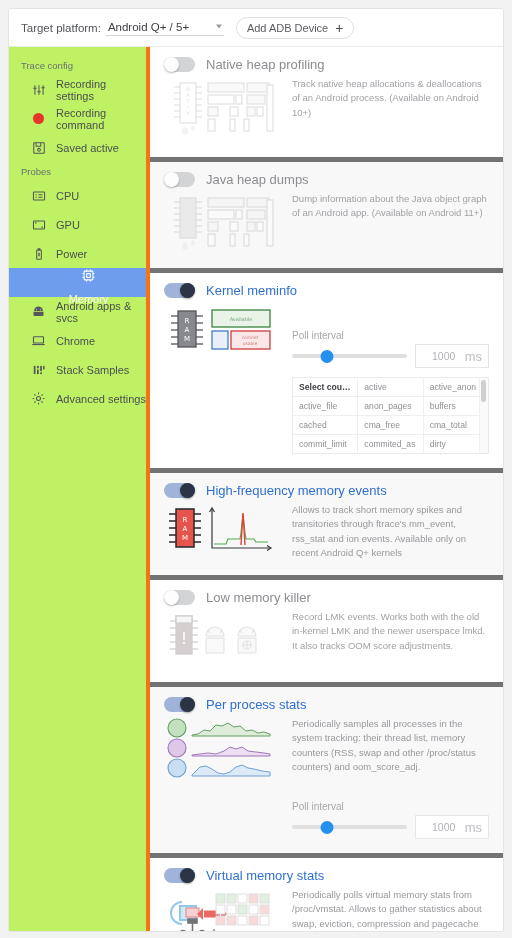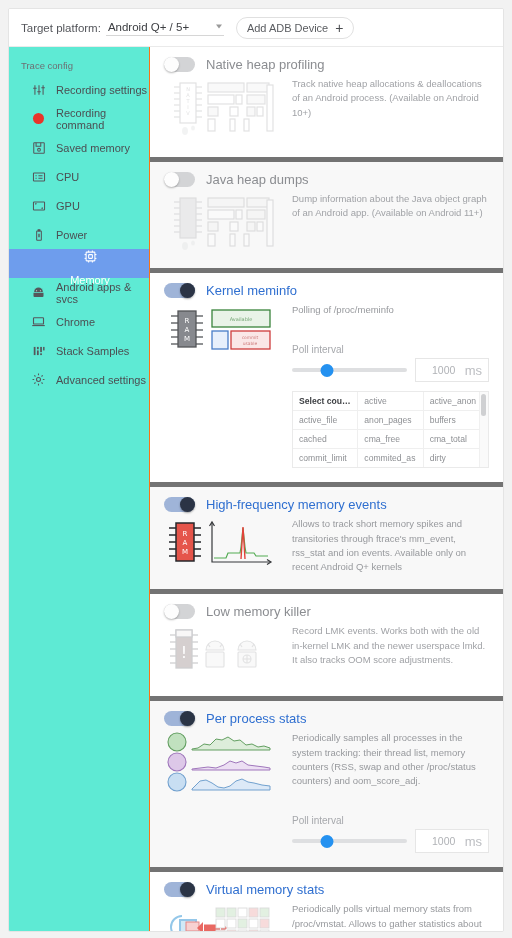--- a/index.html
+++ b/index.html
@@ -79,22 +79,22 @@
   .body {
     flex: 1 1 auto;
     display: flex;
     min-height: 0;
   }
 
   
   .sidebar {
     flex: 0 0 141px;
     width: 141px;
-    background: #5eead4;
-    border-right: 1px solid #f97316;
+    background: #bef264;
+    border-right: 4px solid #f97316;
     padding-top: 9px;
     overflow: hidden;
   }
   .side-head {
     font-size: 9.5px;
     color: #6d6f73;
     padding: 4px 0 4px 12px;
     font-weight: 400;
   }
   .side-item {
@@ -312,23 +312,24 @@
         </div>
 
         <div class="side-item">
           <span class="ico">
             <svg width="14" height="14" viewBox="0 0 24 24" fill="none" stroke="#55575b" stroke-width="1.8">
               <rect x="3" y="3" width="18" height="18" rx="1"></rect>
               <path d="M7 3v6h8V3"></path>
                 <circle cx="12" cy="15" r="2.4"></circle>
             </svg>
           </span>
-          <span>Saved memory</span>
-        </div>
-
+          <span>Saved active</span>
+        </div>
+
+        <div class="side-head">Probes</div>
 
         <div class="side-item">
           <span class="ico">
             <svg width="14" height="14" viewBox="0 0 24 24" fill="none" stroke="#55575b" stroke-width="1.8">
               <rect x="2.5" y="5" width="19" height="14" rx="1"></rect>
               <line x1="6" y1="10" x2="8" y2="10"></line>
                 <line x1="11" y1="10" x2="18" y2="10"></line>
               <line x1="6" y1="14" x2="8" y2="14"></line>
                 <line x1="11" y1="14" x2="18" y2="14"></line>
             </svg>
@@ -554,21 +555,20 @@
                 <text x="23" y="38" font-size="7" fill="#fff" text-anchor="middle" font-family="DejaVu Sans, sans-serif">M</text>
                 <rect x="48" y="7" width="58" height="17" fill="#e8f3e7" stroke="#2f7d32" stroke-width="1.3"></rect>
                 <text x="77" y="18" font-size="5" fill="#6fa26f" text-anchor="middle" font-family="DejaVu Sans, sans-serif">Available</text>
                 <rect x="48" y="28" width="16" height="18" fill="#e6f0fb" stroke="#3f77c4" stroke-width="1.3"></rect>
                 <rect x="67" y="28" width="39" height="18" fill="#fae6e6" stroke="#cc3333" stroke-width="1.3"></rect>
                 <text x="86" y="36" font-size="4.4" fill="#c77" text-anchor="middle" font-family="DejaVu Sans, sans-serif">commit</text>
                 <text x="86" y="42" font-size="4.4" fill="#c77" text-anchor="middle" font-family="DejaVu Sans, sans-serif">usable</text>
               </svg>
             </div>
             <div class="col-right">
-              <div class="descr">Polling of /proc/meminfo</div>
               <div class="poll-label">Poll interval</div>
               <div class="slider-row">
                 <div class="slider">
                   <div class="track"></div>
                   <div class="thumb"></div>
                 </div>
                 <div class="num-box">
                   <span>1000</span>
                   <span class="unit">ms</span>
                 </div>

